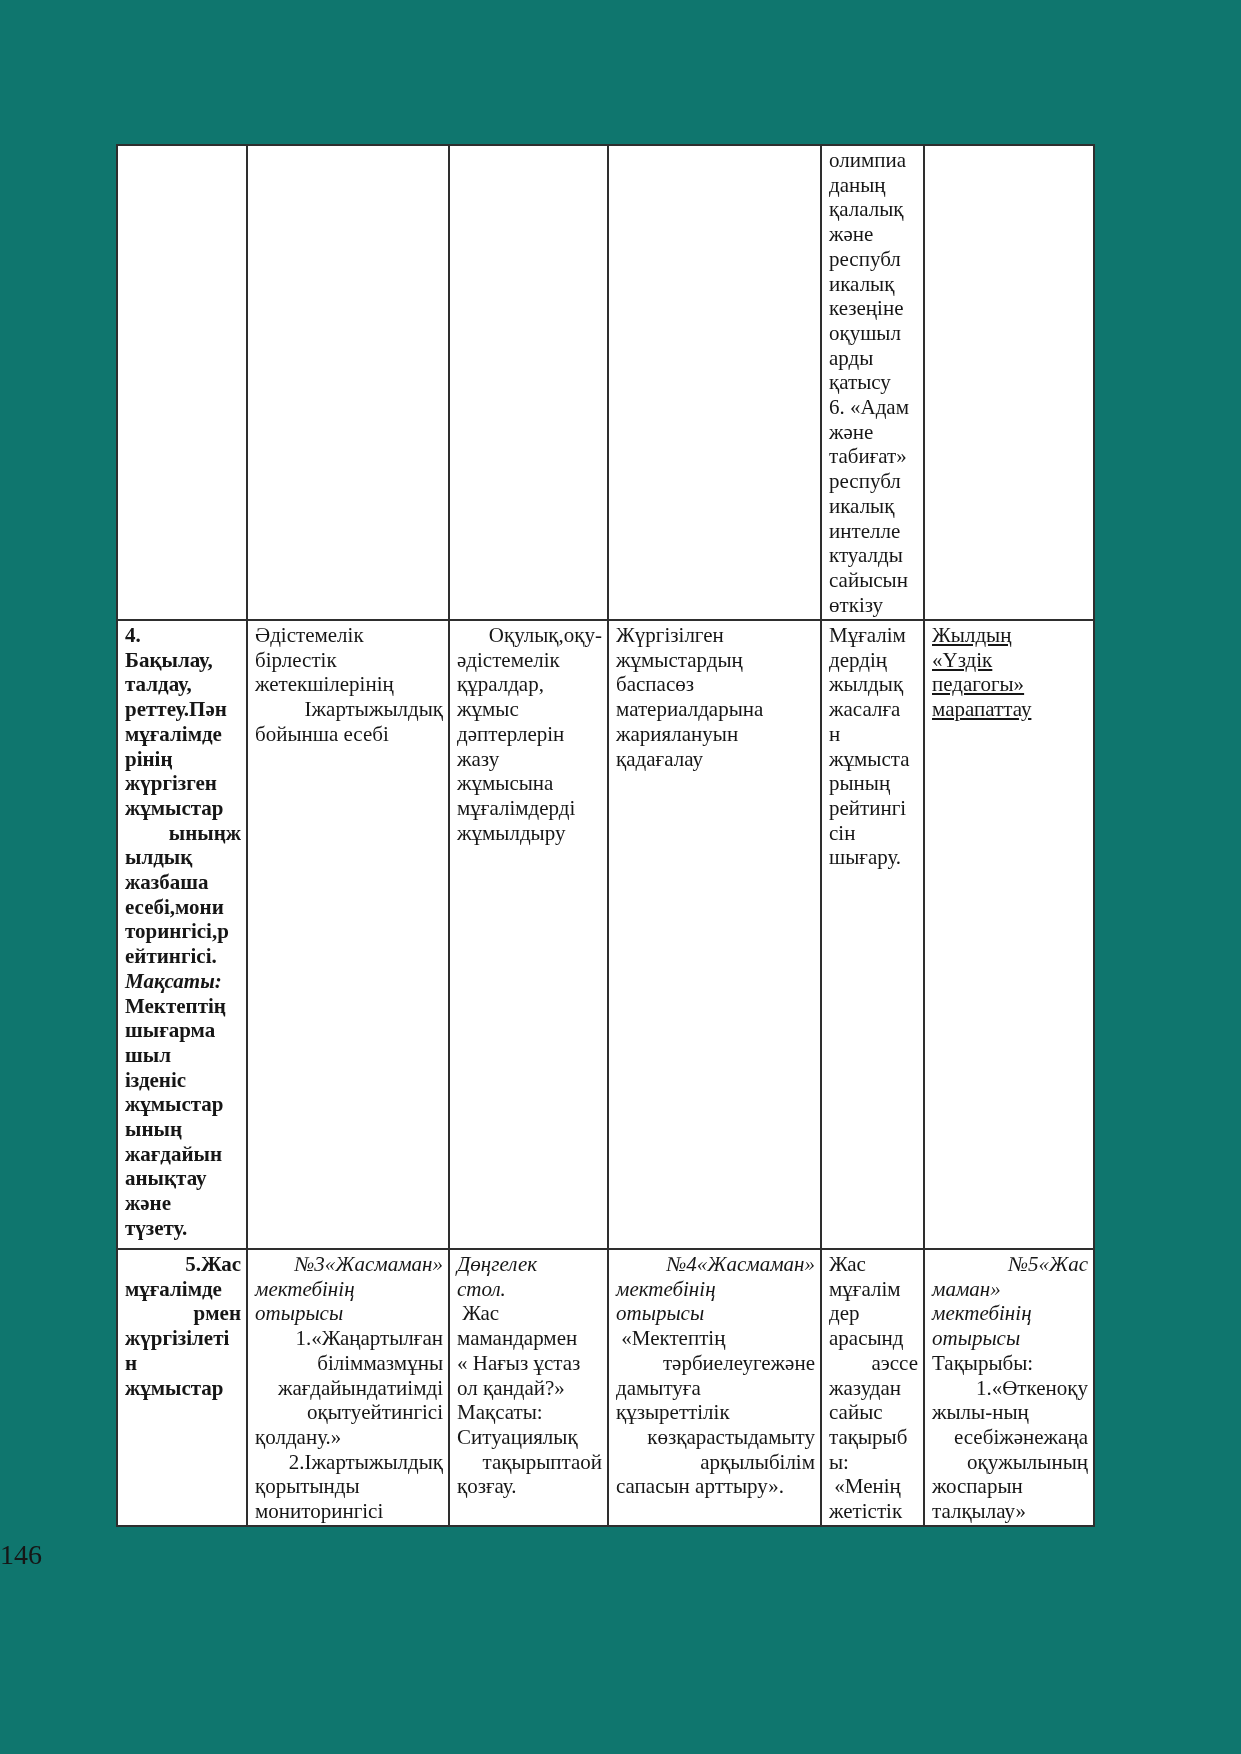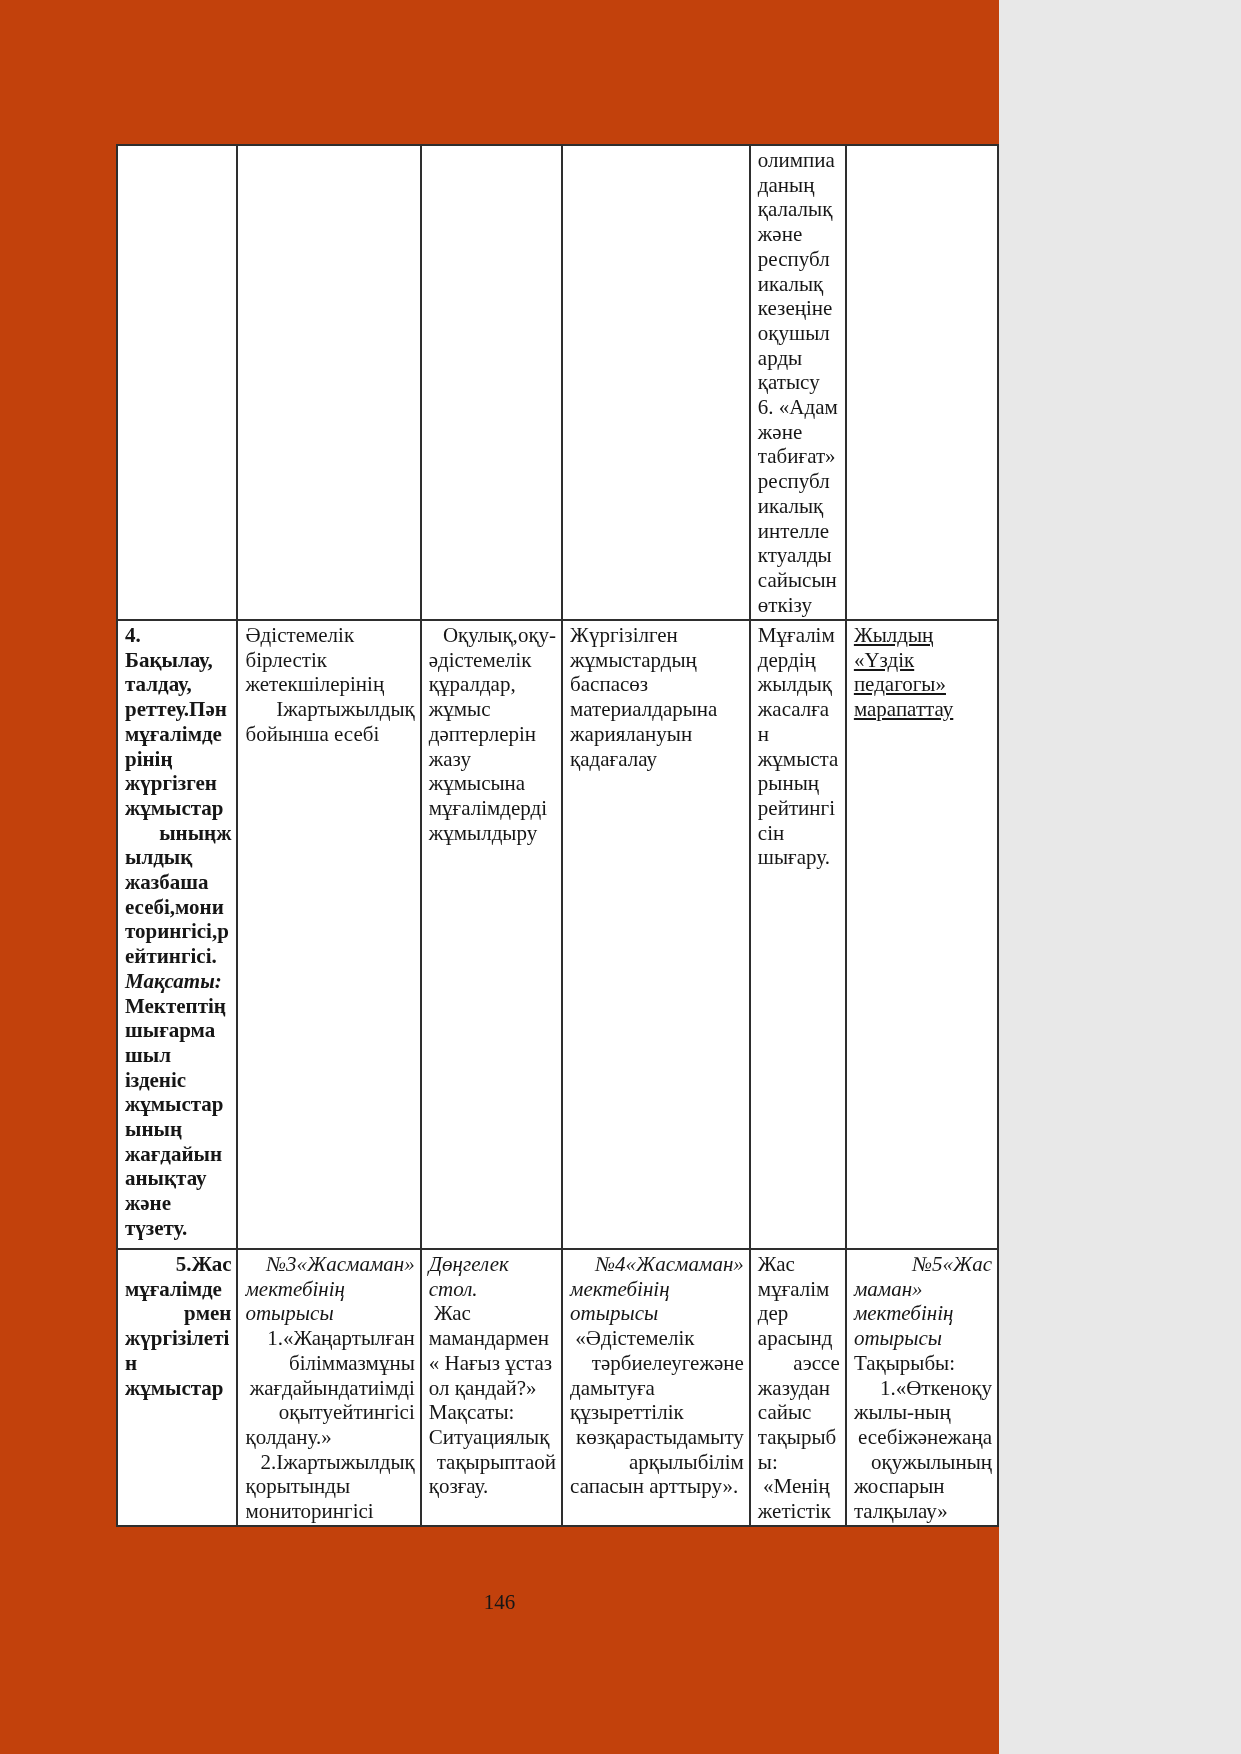--- a/index.html
+++ b/index.html
@@ -1,19 +1,19 @@
 <!DOCTYPE html>
 <html><head>
 <meta charset="utf-8">
 <style>
   html,body{margin:0;padding:0;background:#e8e8e8;}
   .page{
     position:relative;
-    width:999px;height:1754px;
-    background:#c2410c;
+    width:1241px;height:1754px;
+    background:#0f766e;
     font-family:"Liberation Serif",serif;
     color:#161616;
     overflow:hidden;
   }
   table.doc-table{
     position:absolute;
     border-collapse:collapse;
     table-layout:fixed;
   }
   .doc-table td{
@@ -25,23 +25,23 @@
     line-height:24.7px;
     background:#ffffff;
   }
   .line{white-space:pre;}
   .line.j{display:flex;justify-content:flex-end;white-space:normal;}
   .b{font-weight:bold;}
   .i{font-style:italic;}
   .bi{font-weight:bold;font-style:italic;}
   .page-number{
     position:absolute;
-    top:1590px;left:0;width:100%;
-    text-align:center;
-    font-size:21px;
+    top:1539px;left:0;width:100%;
+    text-align:left;
+    font-size:28px;
     color:#161616;
   }
 </style>
 </head>
 <body>
 
 <div class="page">
   <table class="doc-table" style="left: 116px; top: 144px;">
     <colgroup>
         <col style="width: 130px;">
@@ -227,21 +227,21 @@
             <div class="line">қозғау.</div>
           </td>
           <td style="border-color: rgb(46, 46, 46);">
             <div class="line j i">
               <span>№4</span>
               <span>«Жас</span>
               <span>маман»</span>
             </div>
             <div class="line i">мектебінің</div>
             <div class="line i">отырысы</div>
-            <div class="line"> «Әдістемелік</div>
+            <div class="line"> «Мектептің</div>
             <div class="line j">
               <span>тәрбиелеуге</span>
               <span>және</span>
             </div>
             <div class="line">дамытуға</div>
             <div class="line">құзыреттілік</div>
             <div class="line j">
               <span>көзқарасты</span>
               <span>дамыту</span>
             </div>

